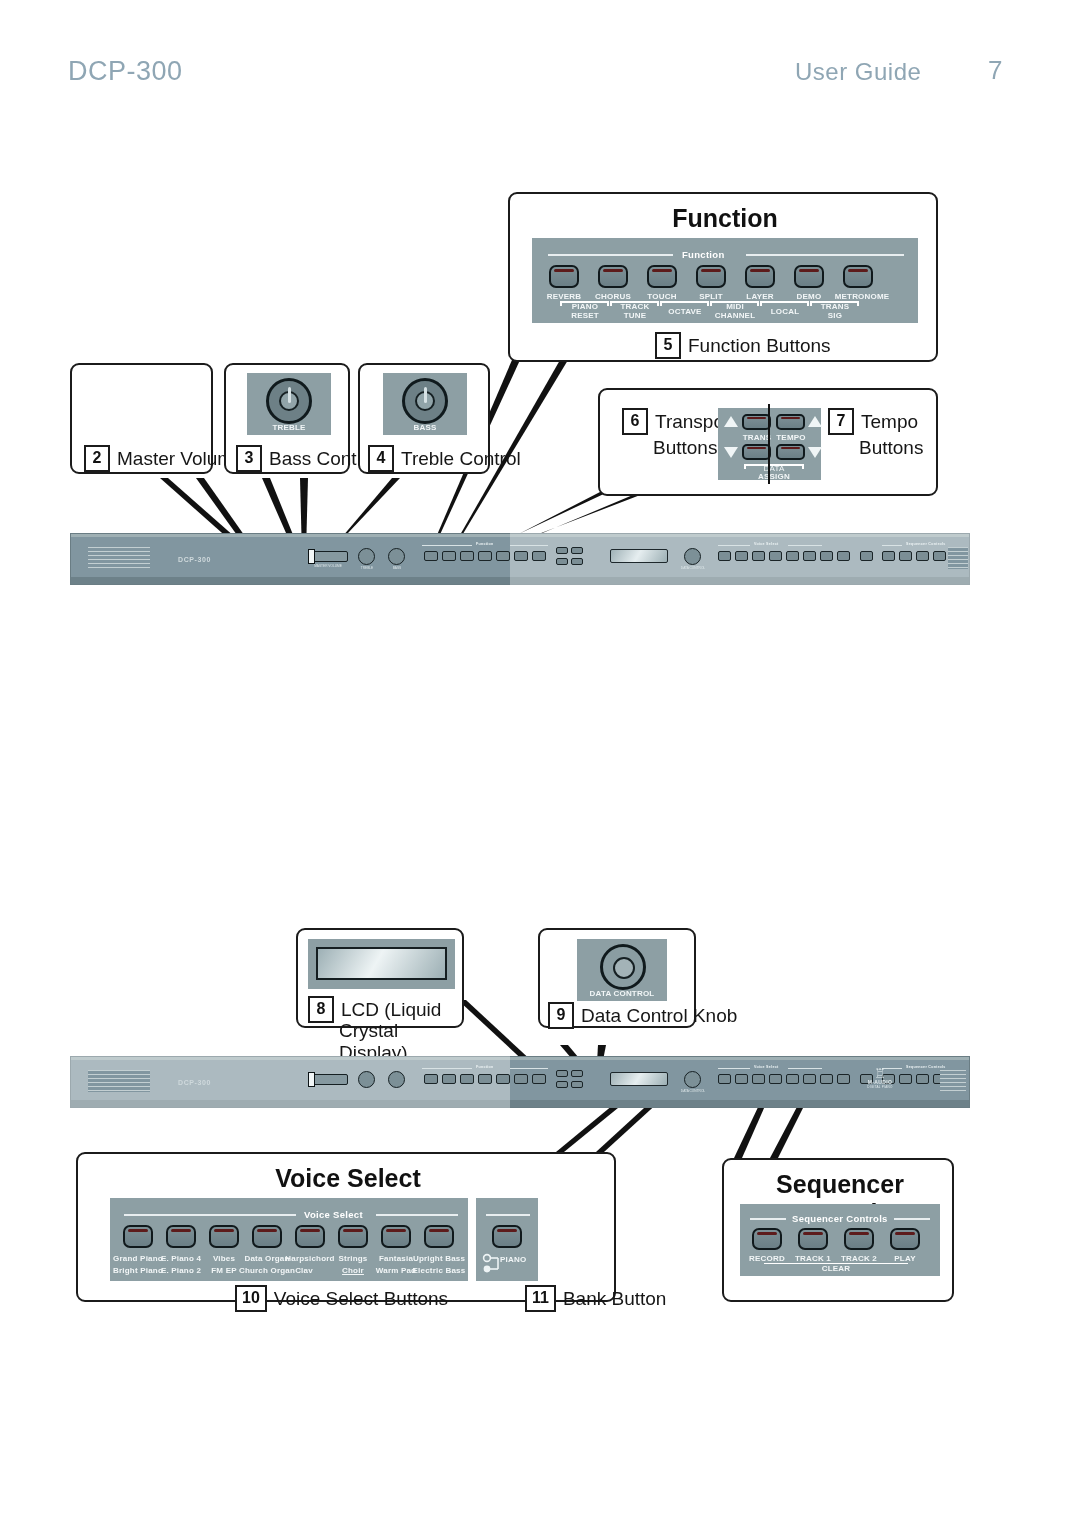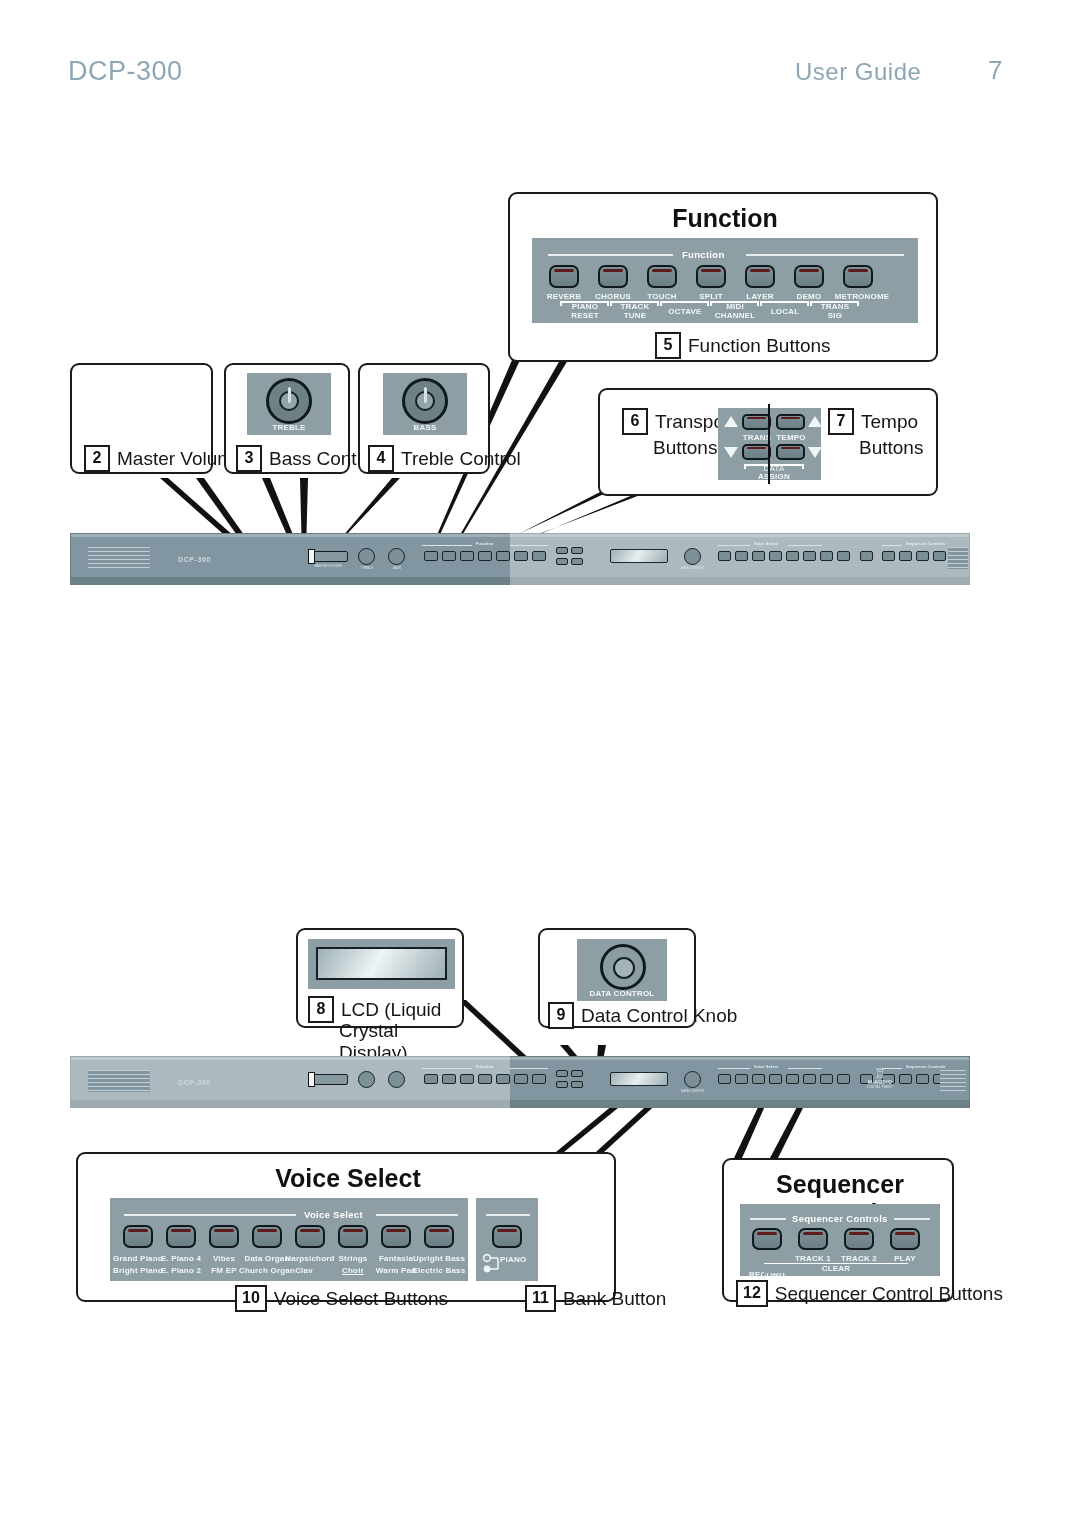--- a/index.html
+++ b/index.html
@@ -435,26 +435,22 @@
   <div class="swatch" style="left:16px;top:44px;width:200px;height:72px;">
     <div class="rule" style="left:10px;top:14px;width:36px;"></div>
     <div class="secthead" style="left:52px;top:9px;">Sequencer Controls</div>
     <div class="rule" style="left:154px;top:14px;width:36px;"></div>
 
     <div class="pbtn" style="left:12px;top:24px;width:30px;height:22px;"></div>
     <div class="pbtn" style="left:58px;top:24px;width:30px;height:22px;"></div>
     <div class="pbtn" style="left:104px;top:24px;width:30px;height:22px;"></div>
     <div class="pbtn" style="left:150px;top:24px;width:30px;height:22px;"></div>
 
-    <div class="plabel" style="left:-2px;top:50px;width:58px;margin-top:16px;">RECORD</div>
+    <div class="plabel" style="left:-2px;top:50px;width:58px;">RECORD</div>
     <div class="plabel" style="left:44px;top:50px;width:58px;">TRACK 1</div>
     <div class="plabel" style="left:90px;top:50px;width:58px;">TRACK 2</div>
     <div class="plabel" style="left:136px;top:50px;width:58px;">PLAY</div>
 
     <div class="bracket" style="left:24px;top:59px;width:144px;height:6px;"></div>
     <div class="plabel" style="left:24px;top:60px;width:144px;background:#8d9fa4;">CLEAR</div>
   </div>
 
-  <div class="cap" style="left:12px;top:120px;">
-    <span class="num">12</span>
-    <span class="cap-txt">Sequencer Control Buttons</span>
-  </div>
 </div>
 
 </body></html>

